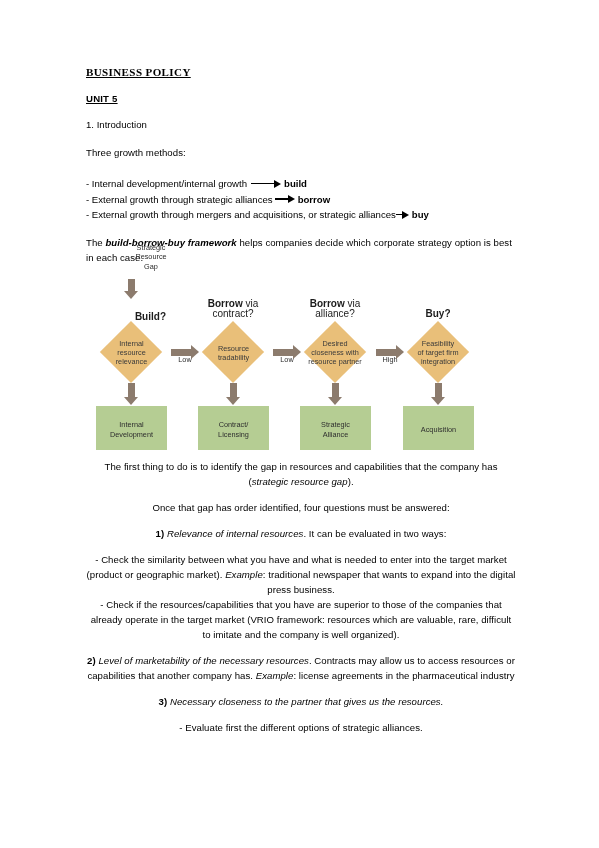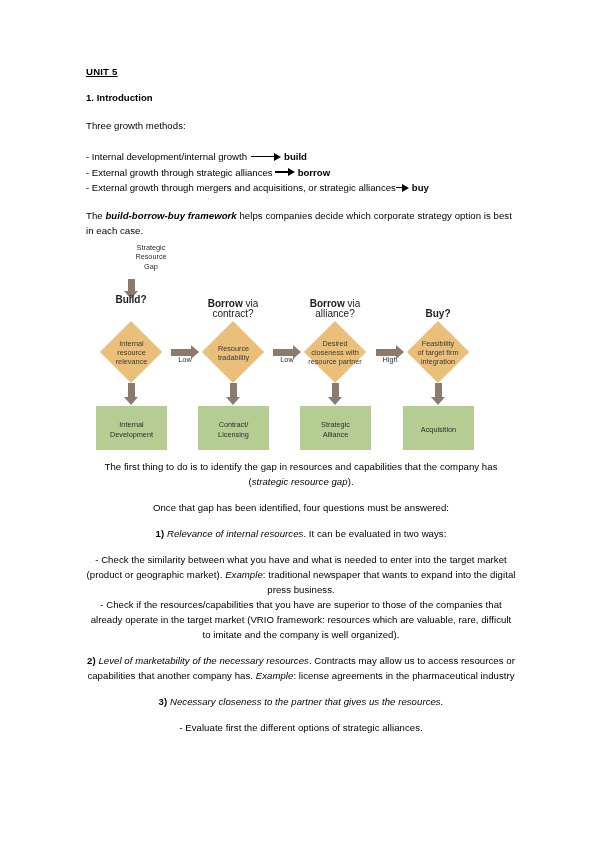--- a/index.html
+++ b/index.html
@@ -40,21 +40,21 @@
   }
   .h-unit {
     font-size: 9.6px;
     font-weight: bold;
     text-decoration: underline;
     margin: 0 0 15px 0;
     letter-spacing: 0.2px;
   }
   .h-sec {
     font-size: 9.6px;
-    font-weight: bold;
+    font-weight: normal;
     margin: 0 0 15px 0;
   }
   p.body {
     font-size: 9.6px;
     line-height: 15px;
     margin: 0 0 11px 0;
     letter-spacing: 0.05px;
   }
   p.tight {
     margin: 0;
@@ -194,20 +194,21 @@
     text-align: center;
   }
 </style>
 </head>
 <body>
 
 <div class="page">
 
   <div class="content">
 
+    <div class="h-title">BUSINESS POLICY</div>
 
     <div class="h-unit">UNIT 5</div>
 
     <div class="h-sec">1. Introduction</div>
 
     <p class="body">Three growth methods:</p>
 
     <div class="bullets">
       <div class="row">
         <span>- Internal development/internal growth</span><span class="arrowglyph"><span class="shaft"></span><span class="head"></span></span><b>build</b>
@@ -224,21 +225,21 @@
 
   </div>
 
   <div class="diagram">
 
     <div class="dg-text" style="left:20px; top:3px; width:90px;">Strategic
 Resource
 Gap</div>
     <div class="varrow" style="left:41.5px; top:39px; height:13px;"></div>
 
-    <div class="dg-caplabel" style="left:10px; top:55px; width:70px;"><span>Build?</span><span class="reg"></span></div>
+    <div class="dg-caplabel" style="left:10px; top:72px; width:70px;text-align:right;"><span>Build?</span><span class="reg"></span></div>
     <div class="diamond" style="left:23px; top:90px; width:44px; height:44px;"></div>
     <div class="diamond-label" style="left:10px; top:99px; width:71px;">Internal
 resource
 relevance</div>
     <div class="dg-edge" style="left:8px; top:151px; width:26px;">High</div>
     <div class="varrow" style="left:41.5px; top:143px; height:15px;"></div>
     <div class="greenbox" style="left:10px; top:166px; width:71px; height:44px;"></div>
     <div class="greenbox-label" style="left:10px; top:180px; width:71px;">Internal
 Development</div>
 
@@ -283,21 +284,21 @@
     <div class="varrow" style="left:348.5px; top:143px; height:15px;"></div>
     <div class="greenbox" style="left:317px; top:166px; width:71px; height:44px;"></div>
     <div class="greenbox-label" style="left:317px; top:185px; width:71px;">Acquisition</div>
 
   </div>
 
   <div class="after-diagram">
 
     <p class="body"><span>The first thing to do is to identify the gap in resources and capabilities that the company has (</span><i>strategic resource gap</i><span>).</span></p>
 
-    <p class="body">Once that gap has been identified, four questions must be answered:</p>
+    <p class="body">Once that gap has order identified, four questions must be answered:</p>
 
     <p class="body"><b>1)</b><i> Relevance of internal resources</i><span>. It can be evaluated in two ways:</span></p>
 
     <p class="body tight"><span>- Check the similarity between what you have and what is needed to enter into the target market (product or geographic market). </span><i>Example</i><span>: traditional newspaper that wants to expand into the digital press business.</span></p>
 
     <p class="body">- Check if the resources/capabilities that you have are superior to those of the companies that already operate in the target market (VRIO framework: resources which are valuable, rare, difficult to imitate and the company is well organized).</p>
 
     <p class="body"><b>2)</b><i> Level of marketability of the necessary resources</i><span>. Contracts may allow us to access resources or capabilities that another company has. </span><i>Example</i><span>: license agreements in the pharmaceutical industry</span></p>
 
     <p class="body"><b>3)</b><i> Necessary closeness to the partner that gives us the resources.</i></p>

